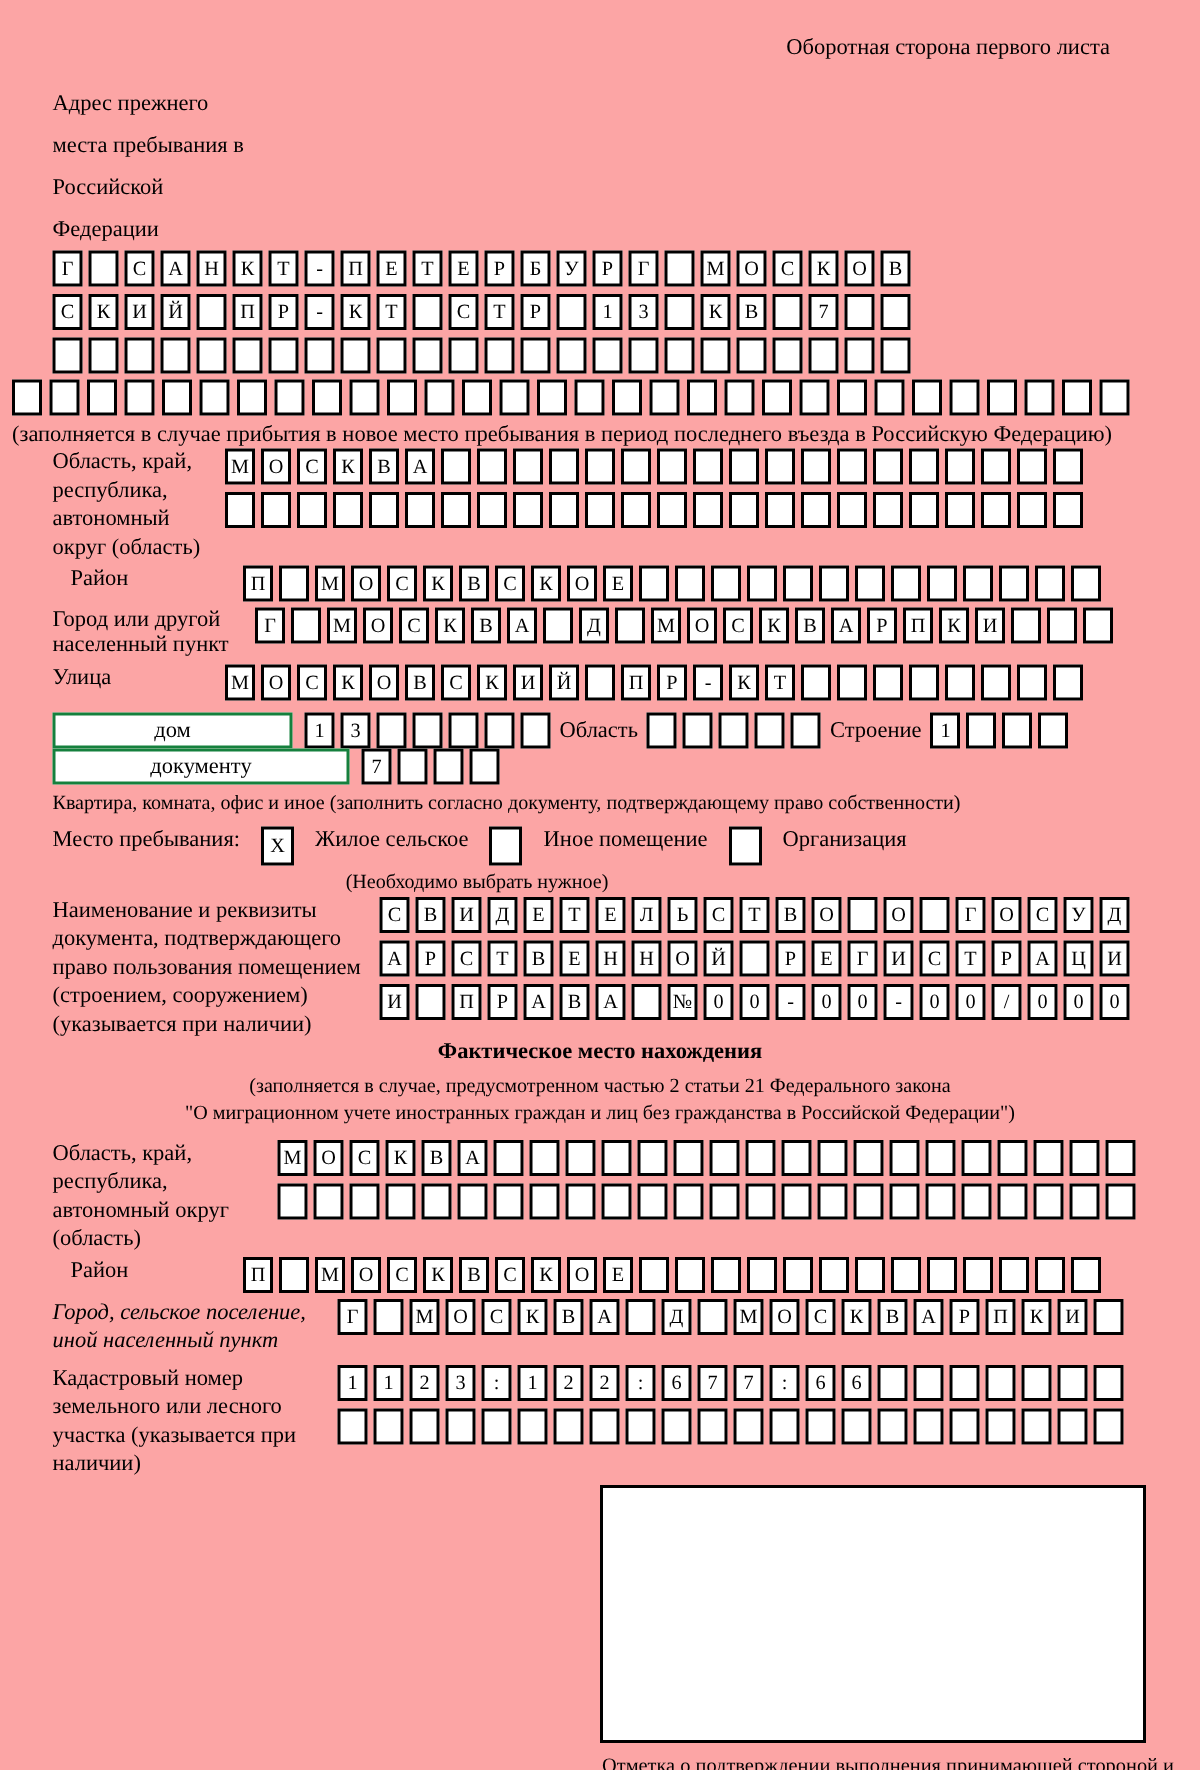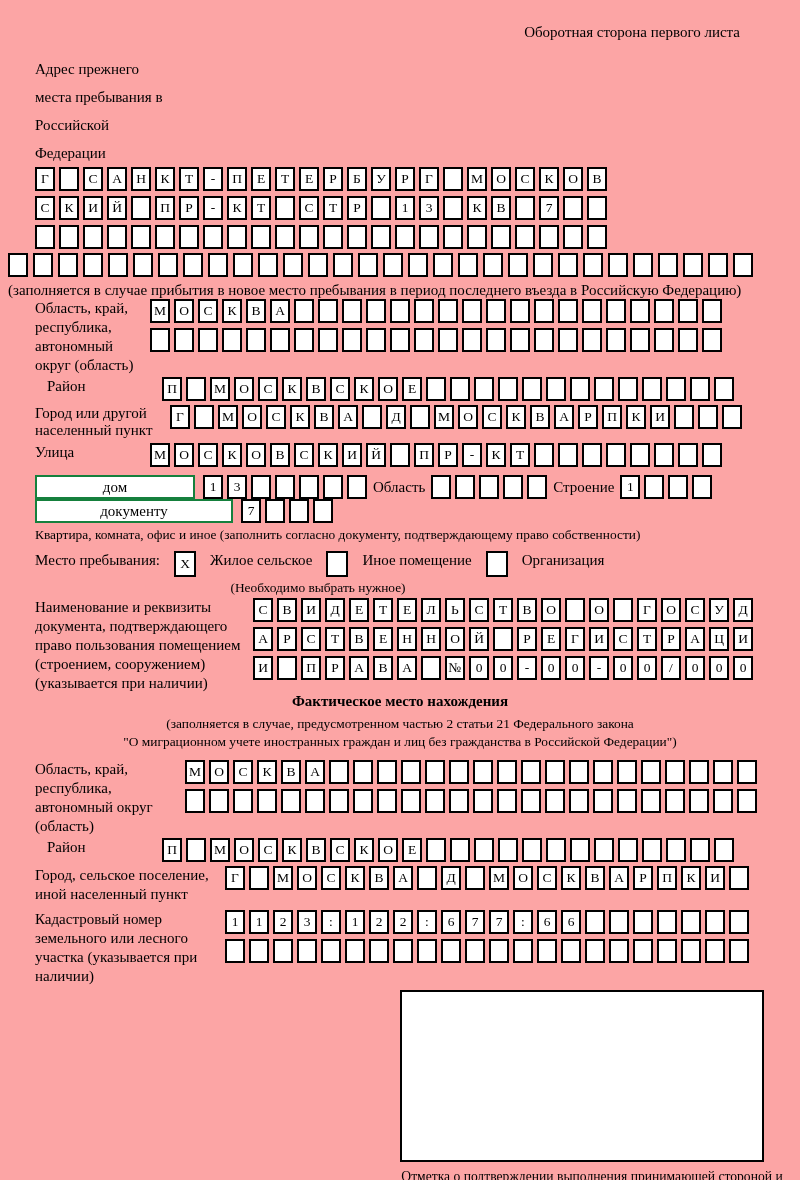--- a/index.html
+++ b/index.html
@@ -10,21 +10,21 @@
   }
   .hnote{text-align:right;font-size:15px;padding-right:52px;}
   .frow{display:flex;align-items:flex-start;margin-left:27px;}
   .lbl{font-size:15px;line-height:19px;flex:none;}
   .lbl-prev{width:140px;line-height:28px;}
   .lbl-region{width:115px;}
   .lbl-district{width:115px;margin-left:12px;}
   .lbl-city{width:135px;line-height:17px;}
   .lbl-street{width:115px;}
   .lbl-region2{width:150px;}
-  .lbl-city2{width:190px;}
+  .lbl-city2{width:190px;font-style:italic;}
   .lbl-cad{width:190px;}
   .lbl-doc{width:218px;}
   .boxcol{display:flex;flex-direction:column;gap:5px;}
   .boxrow{display:flex;gap:4px;flex:none;}
   .cbox{
     flex:none;width:16px;height:20px;border:2px solid #000;
     display:flex;align-items:center;justify-content:center;
     font-size:13.5px;line-height:1;background:#fff;
   }
   .fullrow{margin-left:0;margin-top:4px;gap:5px;}

